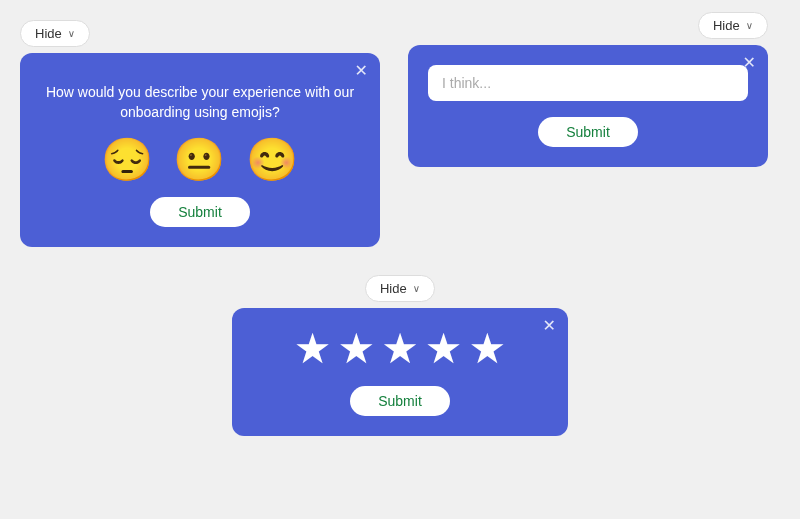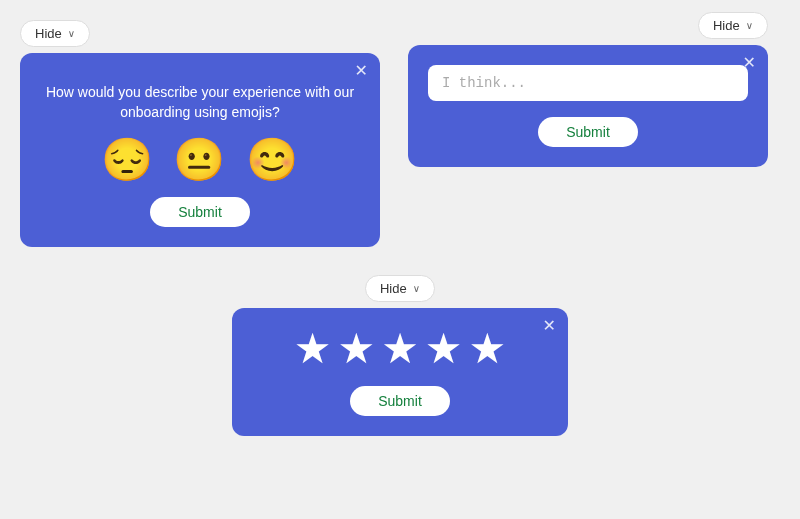--- a/index.html
+++ b/index.html
@@ -125,21 +125,20 @@
     .feedback-input {
       width: 100%;
       border-radius: 8px;
       border: none;
       padding: 10px 14px;
       font-size: 14px;
       color: #333;
       margin-bottom: 16px;
       outline: none;
       background: #fff;
-      font-family: Liberation Mono, monospace;
     }
 
     .feedback-input::placeholder {
       color: #aaa;
     }
 
     .stars-row {
       display: flex;
       justify-content: center;
       gap: 6px;

